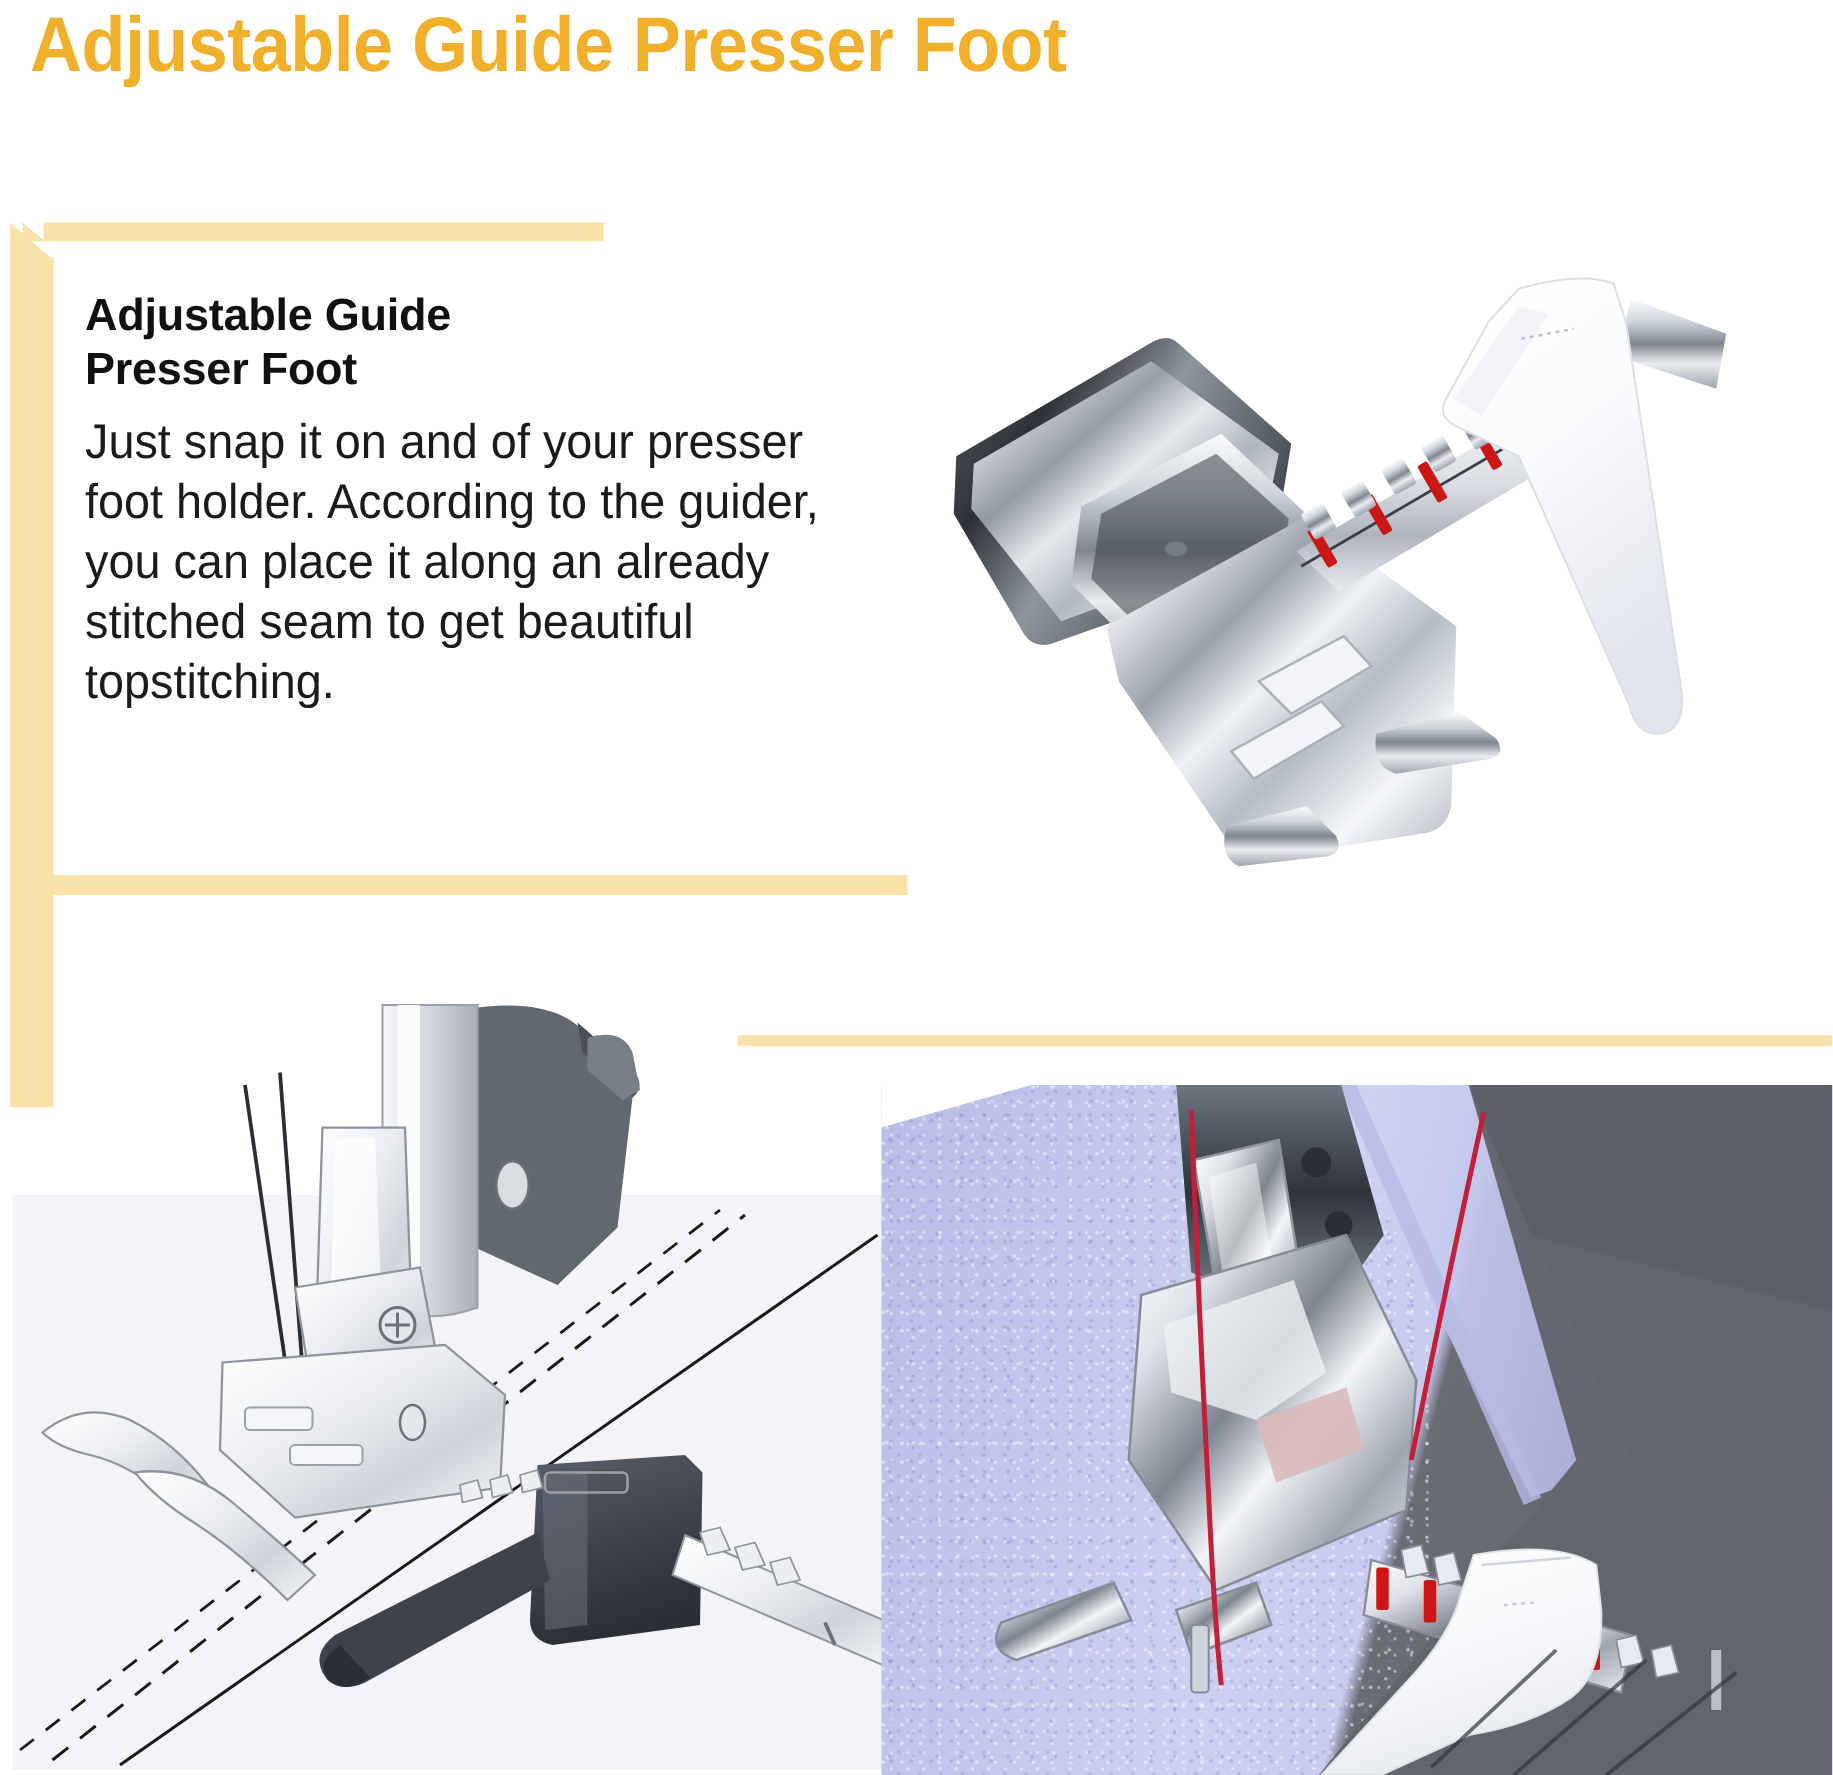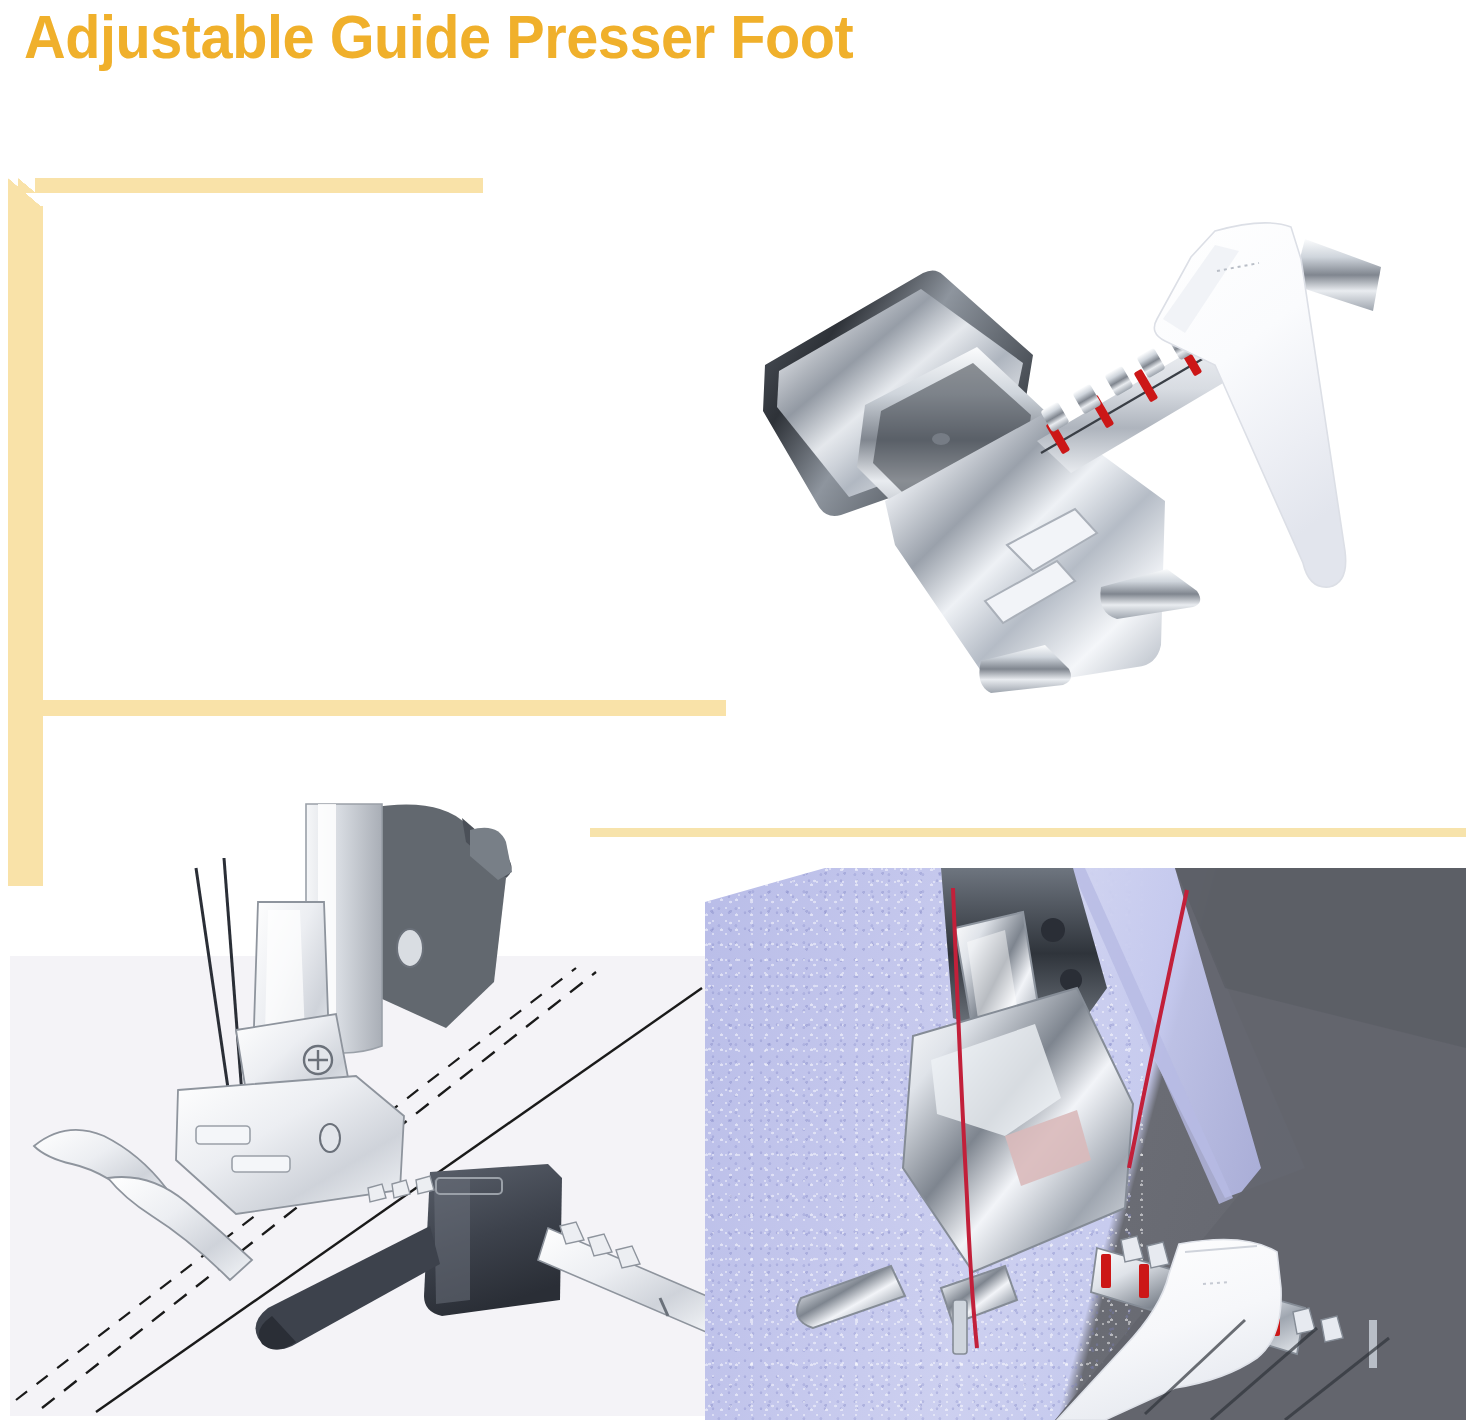--- a/index.html
+++ b/index.html
@@ -125,20 +125,25 @@
 
   <div class="title">Adjustable Guide Presser Foot</div>
 
   <div class="card">
     <div class="frame-left"></div>
     <div class="frame-left-bevel"></div>
     <div class="frame-top"></div>
     <div class="frame-top-bevel"></div>
     <div class="frame-bottom"></div>
 
+    <div class="card-body">
+      <div class="card-heading">Adjustable Guide
+Presser Foot</div>
+      <div class="card-paragraph">Just snap it on and of your presser foot holder. According to the guider, you can place it along an already stitched seam to get beautiful topstitching.</div>
+    </div>
   </div>
 
   <div class="hero">
     <svg viewBox="0 0 721 480" width="721" height="480">
       <defs>
         <linearGradient id="chrome1" x1="0" y1="0" x2="1" y2="1">
           <stop offset="0%" stop-color="#ffffff"></stop>
           <stop offset="16%" stop-color="#e6e9ee"></stop>
           <stop offset="33%" stop-color="#9aa1ab"></stop>
           <stop offset="47%" stop-color="#eef1f5"></stop>

